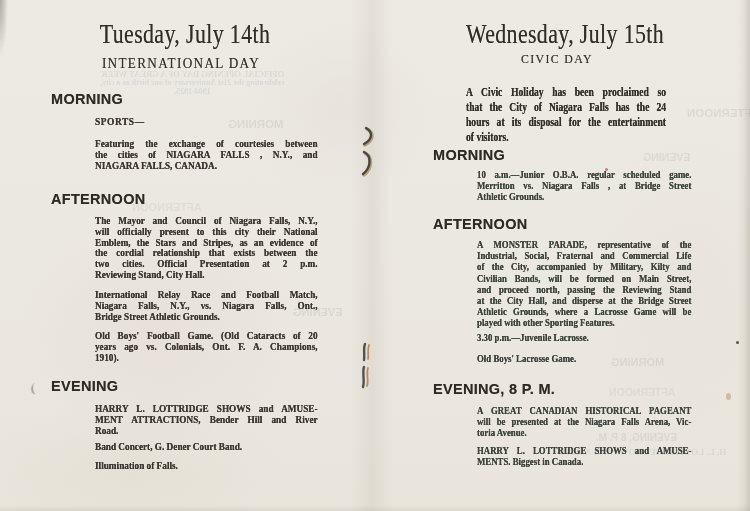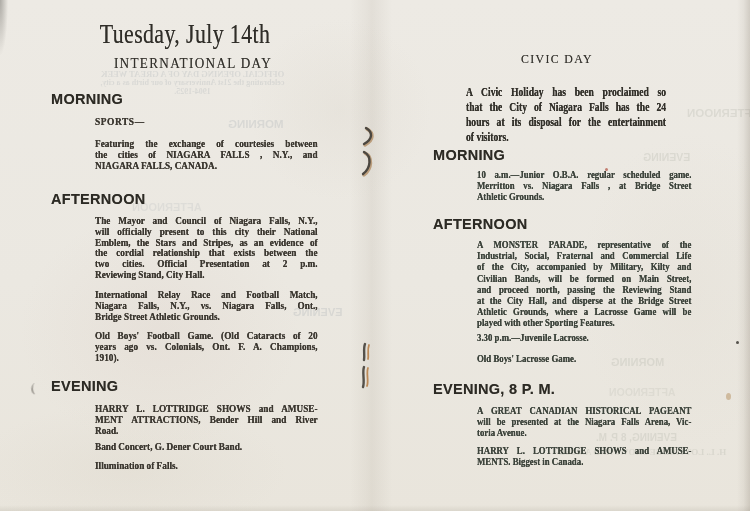--- a/index.html
+++ b/index.html
@@ -79,21 +79,21 @@
   .speck{border-radius:50%;}
 </style>
 </head>
 <body>
 
 <div class="spread">
 
   <div class="abs" style="left:20px; top:18px; width:330px;">
     <div class="page-title">Tuesday, July 14th</div>
   </div>
-  <div class="abs" style="left:28px; top:55px; width:330px;">
+  <div class="abs" style="left:16px; top:55px; width:330px;">
     <div class="page-sub">INTERNATIONAL DAY</div>
   </div>
 
   <div class="abs ghost gl" style="left:75px; top:69px; width:235px; text-align:center; font-size:8.5px;">OFFICIAL OPENING DAY OF A GREAT WEEK</div>
   <div class="abs ghost gl" style="left:70px; top:78px; width:245px; text-align:center; font-size:8px;">celebrating the 21st Anniversary of our birth as a city,</div>
   <div class="abs ghost gl" style="left:75px; top:87px; width:235px; text-align:center; font-size:8px;">1904-1925.</div>
   <div class="abs ghost gl sans" style="left:228px; top:118px; font-size:11.5px;">MORNING</div>
   <div class="abs ghost gl sans" style="left:132px; top:201px; font-size:11px; opacity:0.22;">AFTERNOON</div>
   <div class="abs ghost gl sans" style="left:293px; top:306px; font-size:11px;">EVENING</div>
 
@@ -133,20 +133,23 @@
 
   <div class="abs para lft" style="left:95px; top:403px;">
     <div class="pline">HARRY L. LOTTRIDGE SHOWS and AMUSE-</div>
     <div class="pline">MENT ATTRACTIONS, Bender Hill and River</div>
     <div class="pline last">Road.</div>
   </div>
 
   <div class="abs single lft" style="left:95px; top:440px;">Band Concert, G. Dener Court Band.</div>
   <div class="abs single lft" style="left:95px; top:459px;">Illumination of Falls.</div>
 
+  <div class="abs" style="left:400px; top:18px; width:330px;">
+    <div class="page-title">Wednesday, July 15th</div>
+  </div>
   <div class="abs" style="left:392px; top:51px; width:330px;">
     <div class="page-sub small">CIVIC DAY</div>
   </div>
 
   <div class="abs ghost gr sans" style="left:687px; top:107px; font-size:11.5px;">AFTERNOON</div>
   <div class="abs ghost gr sans" style="left:643px; top:151px; font-size:10.5px;">EVENING</div>
   <div class="abs ghost gr sans" style="left:611px; top:356px; font-size:11px;">MORNING</div>
   <div class="abs ghost gr sans" style="left:609px; top:386px; font-size:10.5px; opacity:0.25;">AFTERNOON</div>
   <div class="abs ghost gr sans" style="left:596px; top:432px; font-size:10px;">EVENING, 8 P. M.</div>
   <div class="abs ghost gr" style="left:556px; top:447px; font-size:9px;">H. L. LOTTRIDGE SHOWS AND AMUSE-</div>

